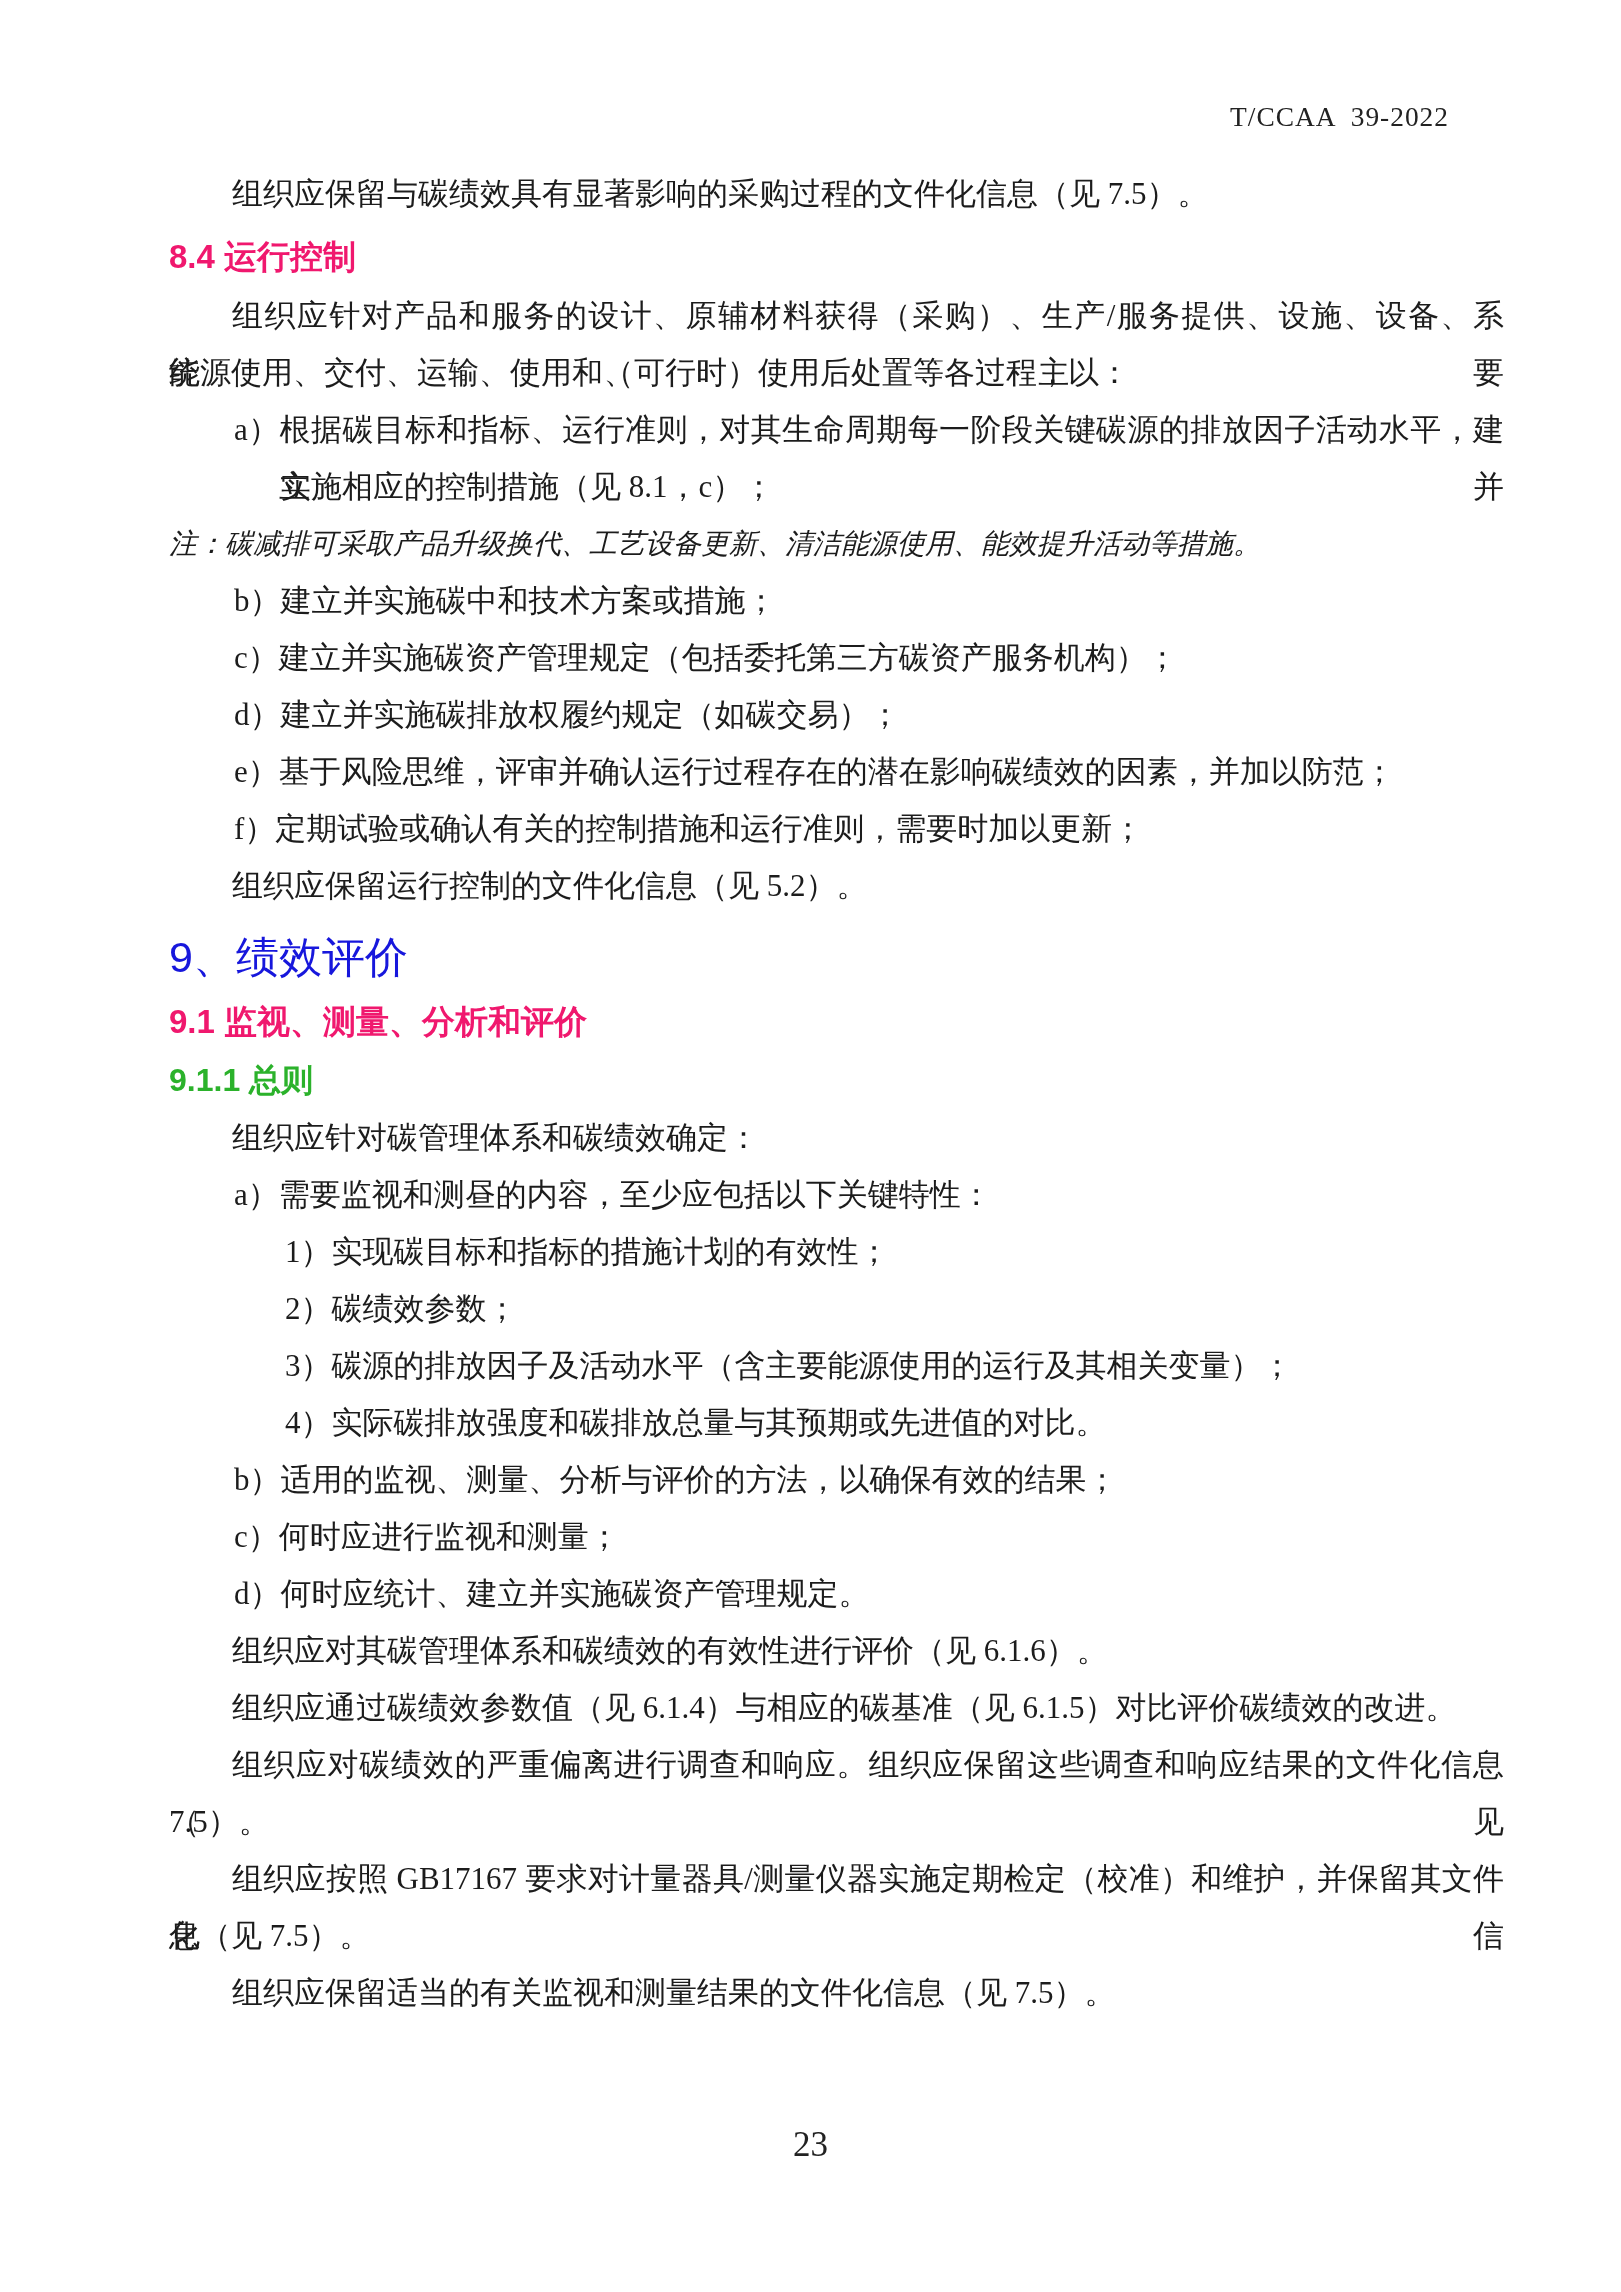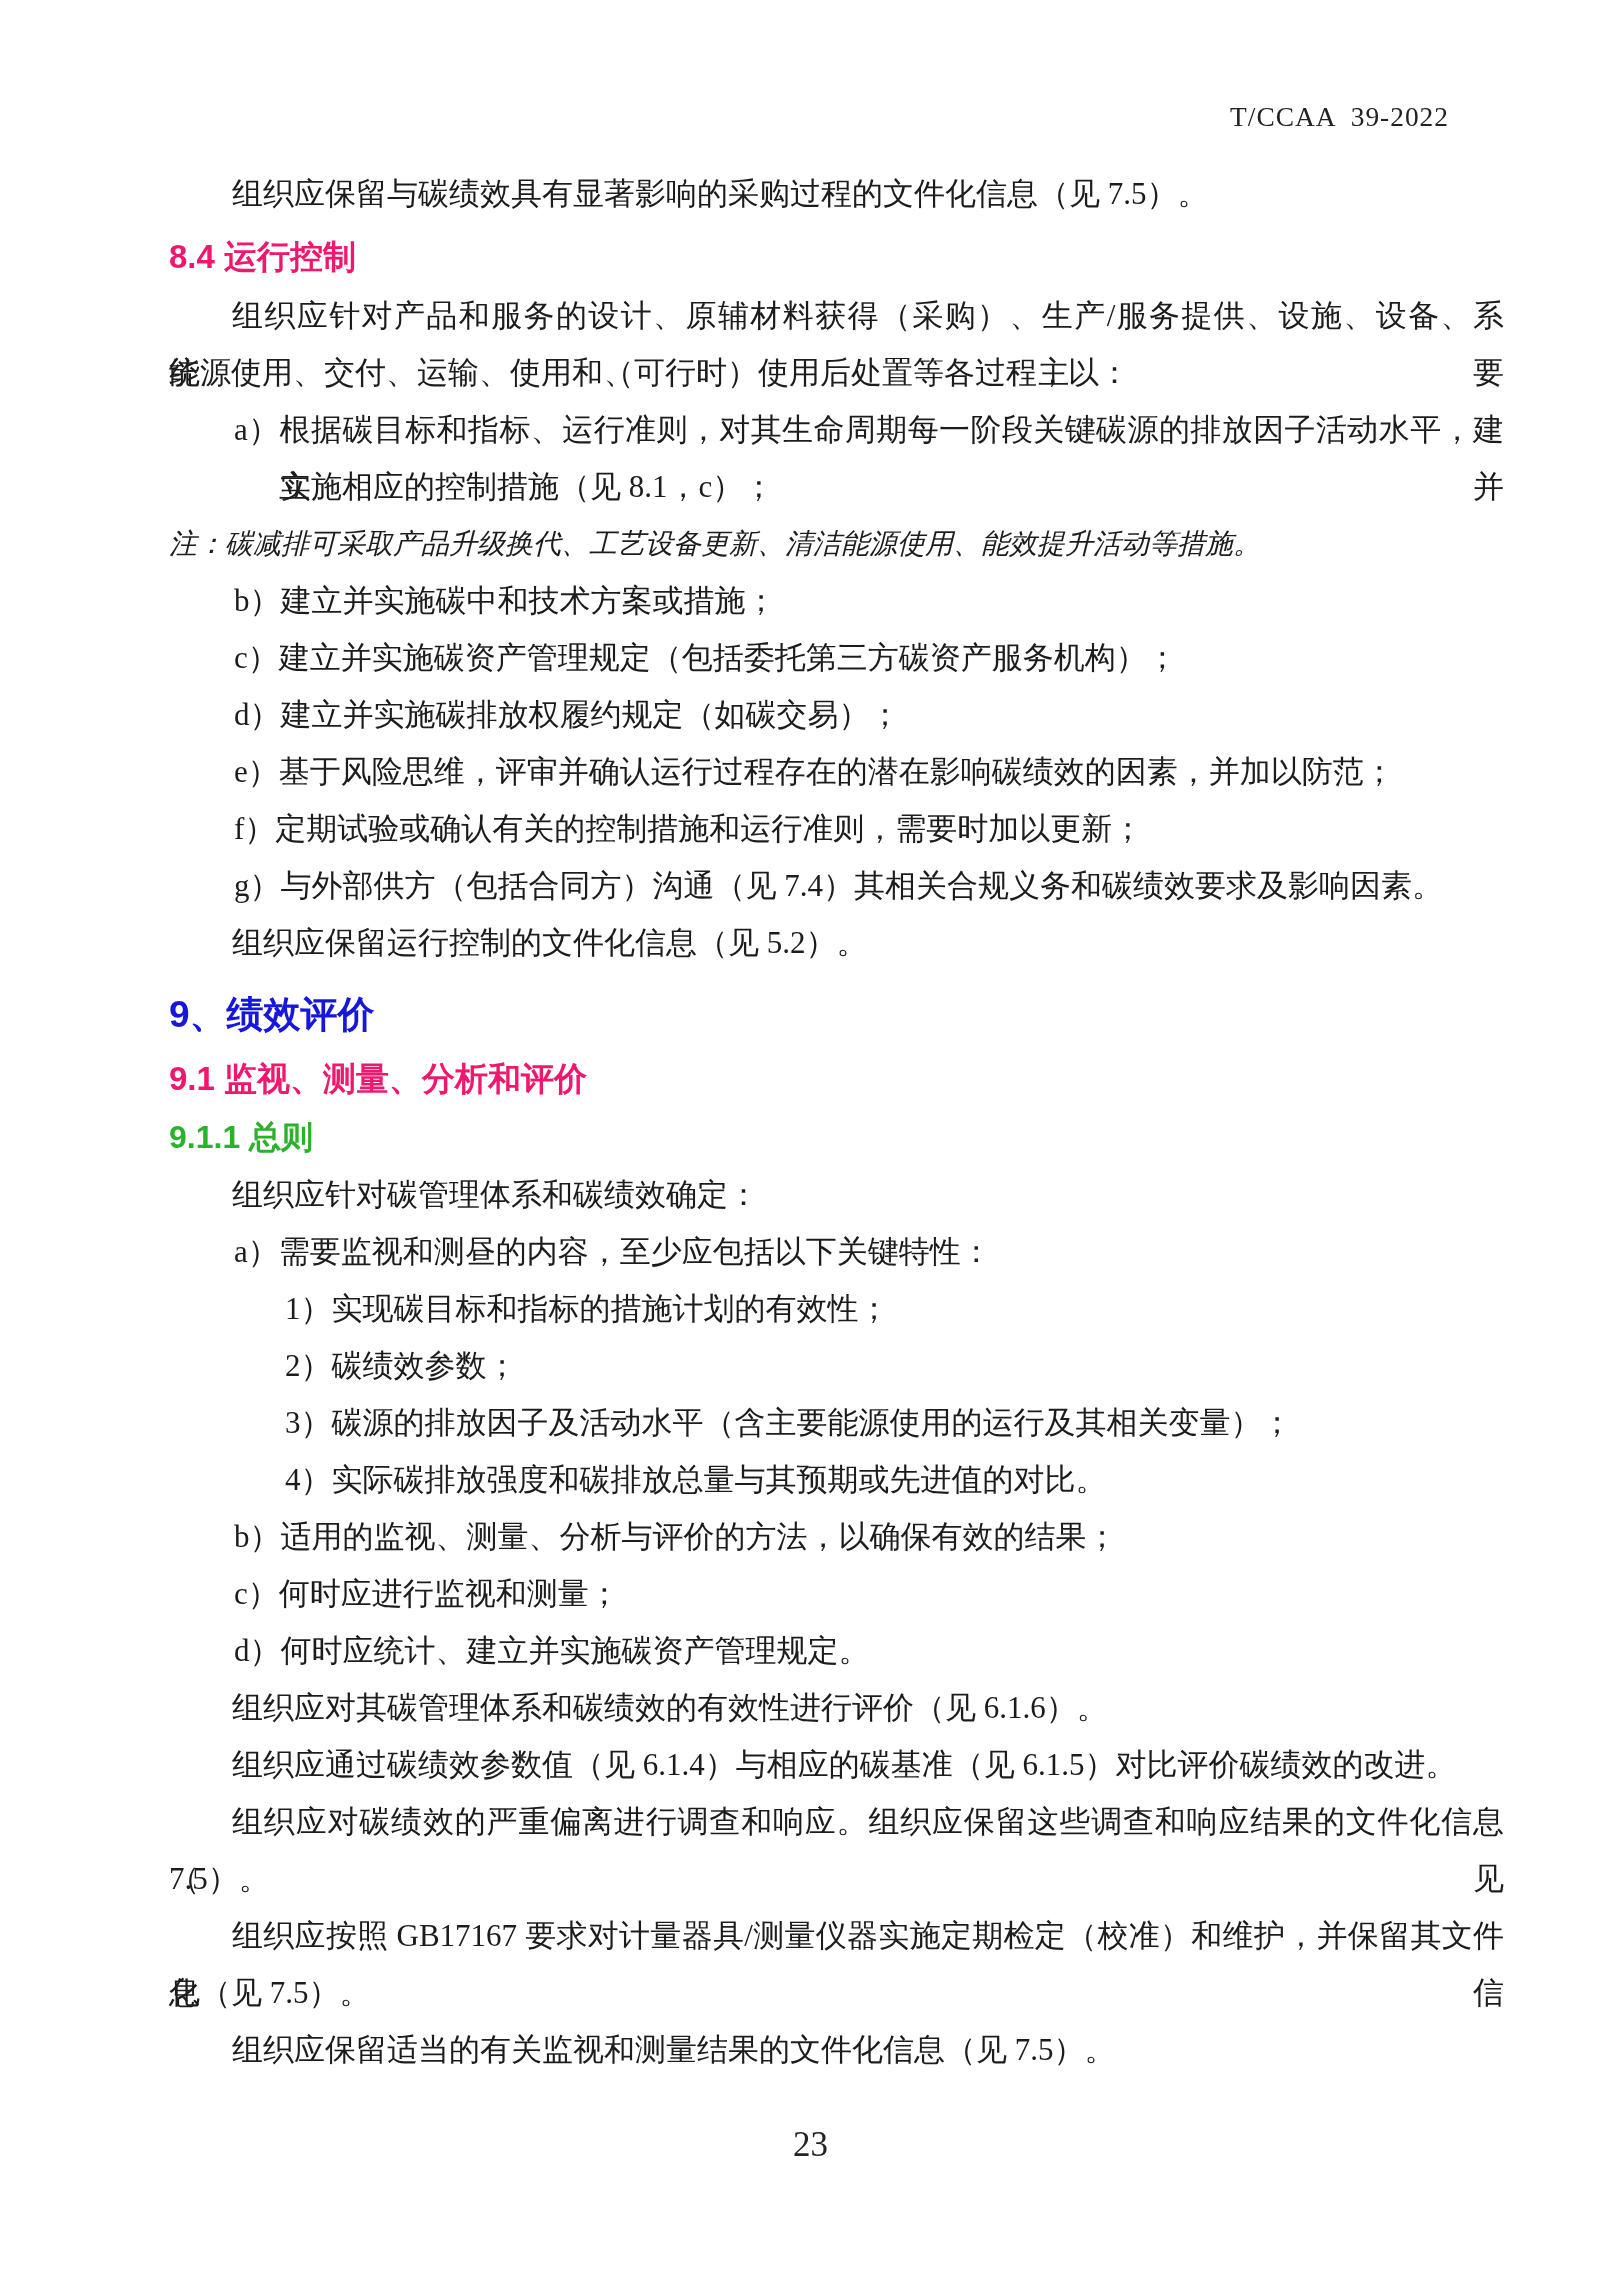--- a/index.html
+++ b/index.html
@@ -41,22 +41,22 @@
   .item-cont{padding-left:111px;}
   .subitem{padding-left:116px;}
   .note{
     font-size:28px;
     font-style:italic;
     font-family:"Liberation Serif","DejaVu Serif",serif;
     height:57px;line-height:57px;
   }
   .h1-blue{
     font-family:"Liberation Sans","DejaVu Sans",sans-serif;
-    font-weight:bold;
-    font-size:37px;
+    font-weight:normal;
+    font-size:43px;
     color:var(--c-blue,#1717dc);
     height:67px;line-height:67px;
     margin-top:9.8px;
   }
   .h2-magenta{
     font-family:"Liberation Sans","DejaVu Sans",sans-serif;
     font-weight:bold;
     font-size:33px;
     color:var(--c-magenta,#f0186e);
     height:61px;line-height:61px;
@@ -95,21 +95,20 @@
     <div class="wrapline item">a）根据碳目标和指标、运行准则，对其生命周期每一阶段关键碳源的排放因子活动水平，建立并</div>
     <div class="line item-cont">实施相应的控制措施（见 8.1，c）；</div>
 
     <div class="note">注：碳减排可采取产品升级换代、工艺设备更新、清洁能源使用、能效提升活动等措施。</div>
 
     <div class="line item">b）建立并实施碳中和技术方案或措施；</div>
     <div class="line item">c）建立并实施碳资产管理规定（包括委托第三方碳资产服务机构）；</div>
     <div class="line item">d）建立并实施碳排放权履约规定（如碳交易）；</div>
     <div class="line item">e）基于风险思维，评审并确认运行过程存在的潜在影响碳绩效的因素，并加以防范；</div>
     <div class="line item">f）定期试验或确认有关的控制措施和运行准则，需要时加以更新；</div>
-    <div class="line item">g）与外部供方（包括合同方）沟通（见 7.4）其相关合规义务和碳绩效要求及影响因素。</div>
 
     <div class="line indent2">组织应保留运行控制的文件化信息（见 5.2）。</div>
 
     <div class="h1-blue">9、绩效评价</div>
     <div class="h2-magenta">9.1 监视、测量、分析和评价</div>
     <div class="h3-green">9.1.1 总则</div>
 
     <div class="line indent2">组织应针对碳管理体系和碳绩效确定：</div>
 
     <div class="line item">a）需要监视和测昼的内容，至少应包括以下关键特性：</div>

